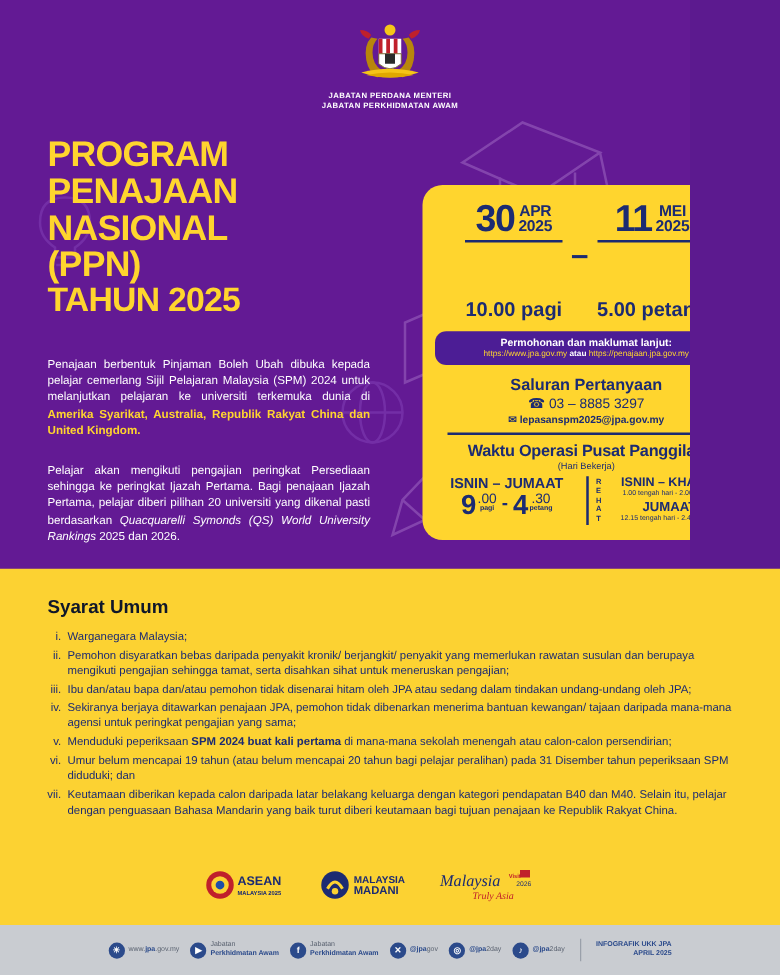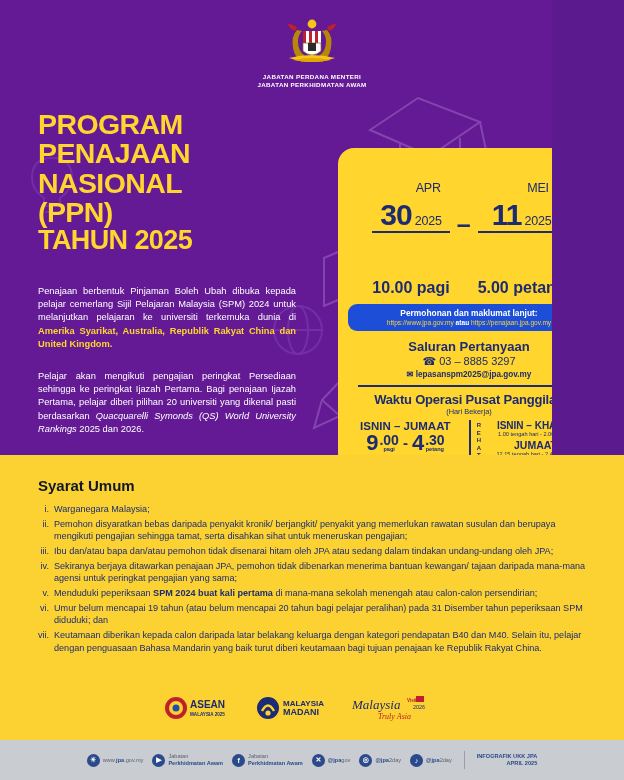--- a/index.html
+++ b/index.html
@@ -52,27 +52,27 @@
     background:#ffd52e; border-radius:16px; padding:10px 10px 12px;
     color:#1c2b72; text-align:center;
   }
   .card-h { font-size:14.5px; font-weight:bold; letter-spacing:-.2px; }
 
   .dates { display:flex; align-items:center; justify-content:center; gap:7px; margin-top:4px; }
   .dcol { display:flex; flex-direction:column; align-items:center; }
   .drow { display:flex; align-items:flex-end; gap:3px; }
   .dnum { font-size:30px; font-weight:bold; line-height:.92; letter-spacing:-1px; }
   .dmo { display:flex; flex-direction:column; line-height:1.0; padding-bottom:2px; }
-  .dmo span { font-size:12.5px; font-weight:normal; letter-spacing:-.2px;margin-top:20px; }
+  .dmo span { font-size:12.5px; font-weight:bold; letter-spacing:-.2px; }
   .dline { width:100%; height:2px; background:#1c2b72; margin:2px 0 1px; }
   .dtime { font-size:16px; font-weight:bold;margin-top:45px; }
   .dash { font-size:25px; font-weight:bold; line-height:1; padding-bottom:11px; }
 
   .redbar {
-    background:#1d4ed8; color:#ffffff; border-radius:9px;
+    background:#4c1d95; color:#ffffff; border-radius:9px;
     margin:7px 0 0; padding:4px 3px 5px;
   }
   .redbar .rb1 { font-size:8.4px; font-weight:bold; }
   .redbar .rb2 { font-size:6.6px; margin-top:1px; color:#ffd52e; }
   .redbar .rb2 b { color:#ffffff; }
 
   .sal-h { font-size:13px; font-weight:bold; margin-top:8px; }
   .sal-ph { font-size:11px; font-weight:normal; margin-top:1px; }
   .sal-em { font-size:8.2px; font-weight:bold; margin-top:1px; }
   .hr { height:2px; background:#1c2b72; margin:6px 10px 0; }
@@ -80,21 +80,21 @@
   .wo-h { font-size:13px; font-weight:bold; margin-top:5px; letter-spacing:-.2px; }
   .wo-s { font-size:7.4px; margin-top:0px; }
 
   .hours { display:flex; align-items:stretch; justify-content:center; margin-top:4px; }
   .hleft { width:118px; }
   .hday { font-size:11.5px; font-weight:bold; }
   .htimes { display:flex; align-items:flex-end; justify-content:center; gap:4px; margin-top:1px; }
   .ht { display:flex; align-items:flex-start; }
   .htn { font-size:22px; font-weight:bold; line-height:.9; }
   .htm { display:flex; flex-direction:column; line-height:1; margin-left:1px; }
-  .htm .a { font-size:14px; font-weight:bold; }
+  .htm .a { font-size:11px; font-weight:normal; }
   .htm .b { font-size:5.6px; font-weight:bold; }
   .hdash { font-size:15px; font-weight:bold; padding-bottom:2px; }
   .vline { width:2px; background:#1c2b72; margin:0 6px; }
   .rehat { font-size:6px; font-weight:bold; line-height:1.25; padding-top:2px; }
   .hright { width:112px; }
   .rday { font-size:10px; font-weight:bold; }
   .rtime { font-size:5.6px; margin-top:0px; }
   .rday2 { font-size:10.5px; font-weight:bold; margin-top:2px; }
 
   

